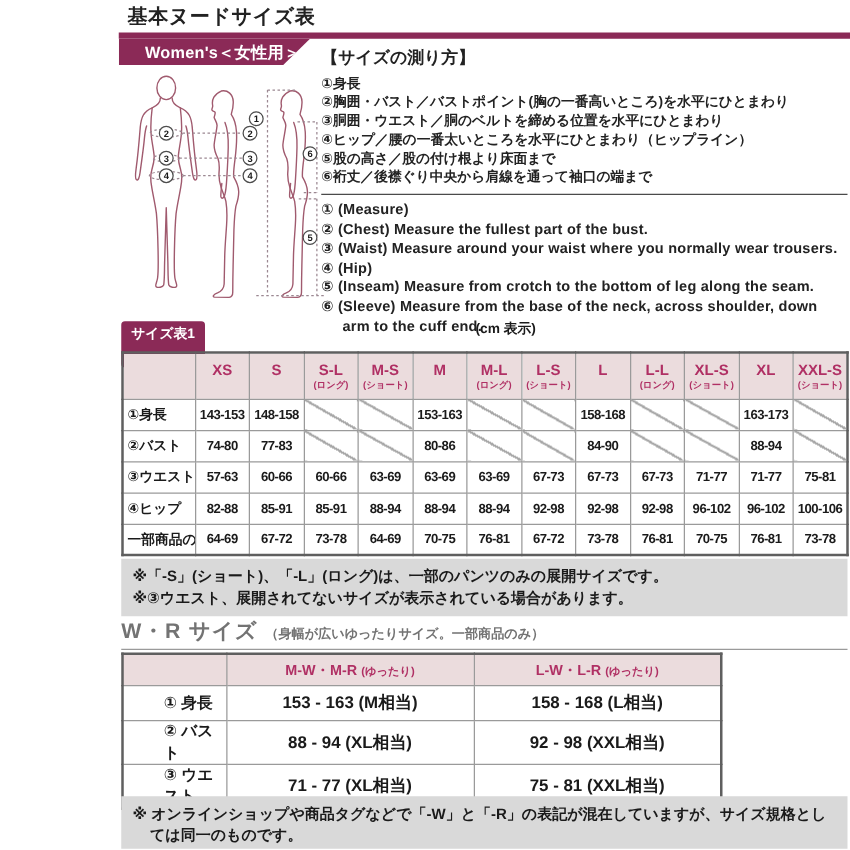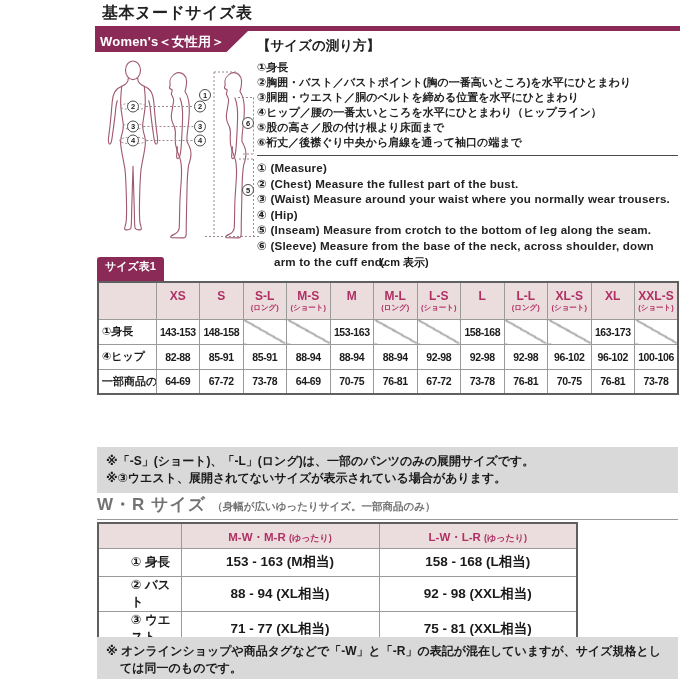--- a/index.html
+++ b/index.html
@@ -12,21 +12,21 @@
     overflow:hidden;
   }
   .abs { position:absolute; }
 
   
   #page-title { left:102px; top:3px; font-size:16px; font-weight:bold; letter-spacing:0.5px; color:#222; }
   #title-rule { left:95px; top:26px; width:585px; height:5px; background:#8b2a57; }
   #banner-tab {
     left:95px; top:31px; width:153px; height:21px;
     background:#8b2a57; color:#fff; font-size:13px; font-weight:bold;
-    line-height:21px; padding-left:5px; letter-spacing:0.2px;
+    line-height:21px; padding-left:21px; letter-spacing:0.2px;
     clip-path:polygon(0 0,100% 0,86% 100%,0 100%);
   }
 
   
   #measure-block { left:257px; top:37px; width:421px; }
   #measure-heading { font-size:13.5px; font-weight:bold; margin-bottom:5px; color:#222; }
   #measure-block ul { list-style:none; }
   #list-ja li { font-size:11px; line-height:15px; font-weight:bold; color:#222; }
   #measure-divider { border-top:1px solid #4a4a4a; margin:5px 0 4px; }
   #list-en li { font-size:11.6px; line-height:15.6px; font-weight:bold; letter-spacing:0.2px;
@@ -241,20 +241,50 @@
           <td>153-163</td>
           <td class="diag"></td>
           <td class="diag"></td>
           <td>158-168</td>
           <td class="diag"></td>
           <td class="diag"></td>
           <td>163-173</td>
           <td class="diag"></td>
         </tr>
         <tr>
+          <th>②バスト</th>
+          <td>74-80</td>
+          <td>77-83</td>
+          <td class="diag"></td>
+          <td class="diag"></td>
+          <td>80-86</td>
+          <td class="diag"></td>
+          <td class="diag"></td>
+          <td>84-90</td>
+          <td class="diag"></td>
+          <td class="diag"></td>
+          <td>88-94</td>
+          <td class="diag"></td>
+        </tr>
+        <tr>
+          <th>③ウエスト</th>
+          <td>57-63</td>
+          <td>60-66</td>
+          <td>60-66</td>
+          <td>63-69</td>
+          <td>63-69</td>
+          <td>63-69</td>
+          <td>67-73</td>
+          <td>67-73</td>
+          <td>67-73</td>
+          <td>71-77</td>
+          <td>71-77</td>
+          <td>75-81</td>
+        </tr>
+        <tr>
           <th>④ヒップ</th>
           <td>82-88</td>
           <td>85-91</td>
           <td>85-91</td>
           <td>88-94</td>
           <td>88-94</td>
           <td>88-94</td>
           <td>92-98</td>
           <td>92-98</td>
           <td>92-98</td>

